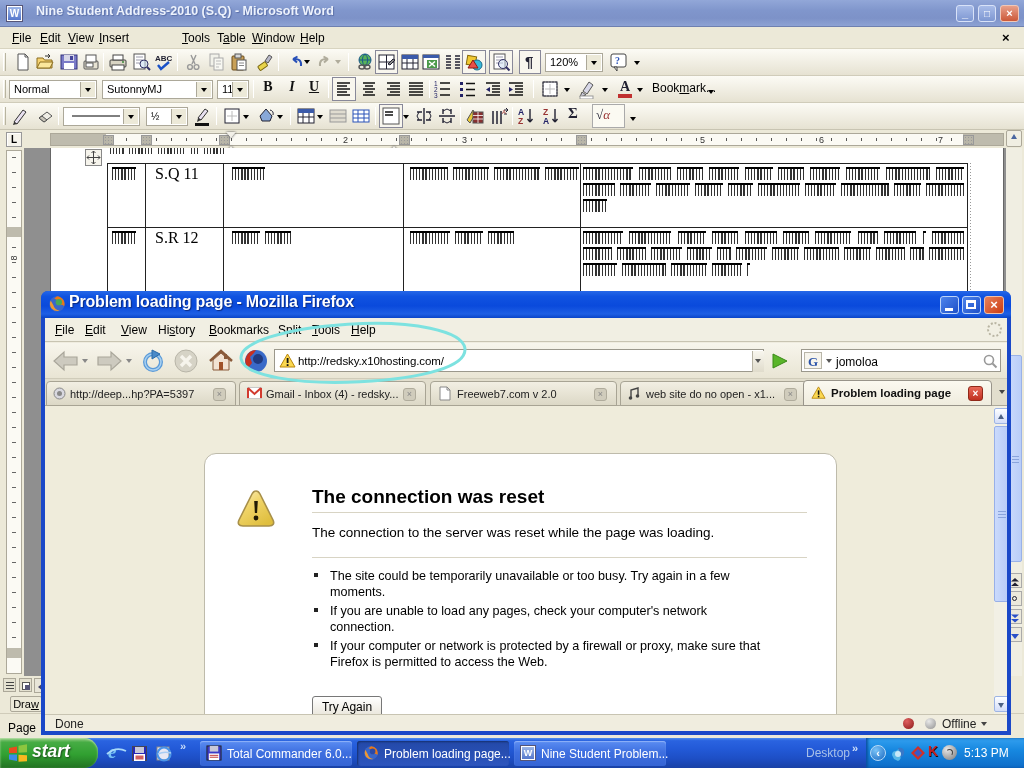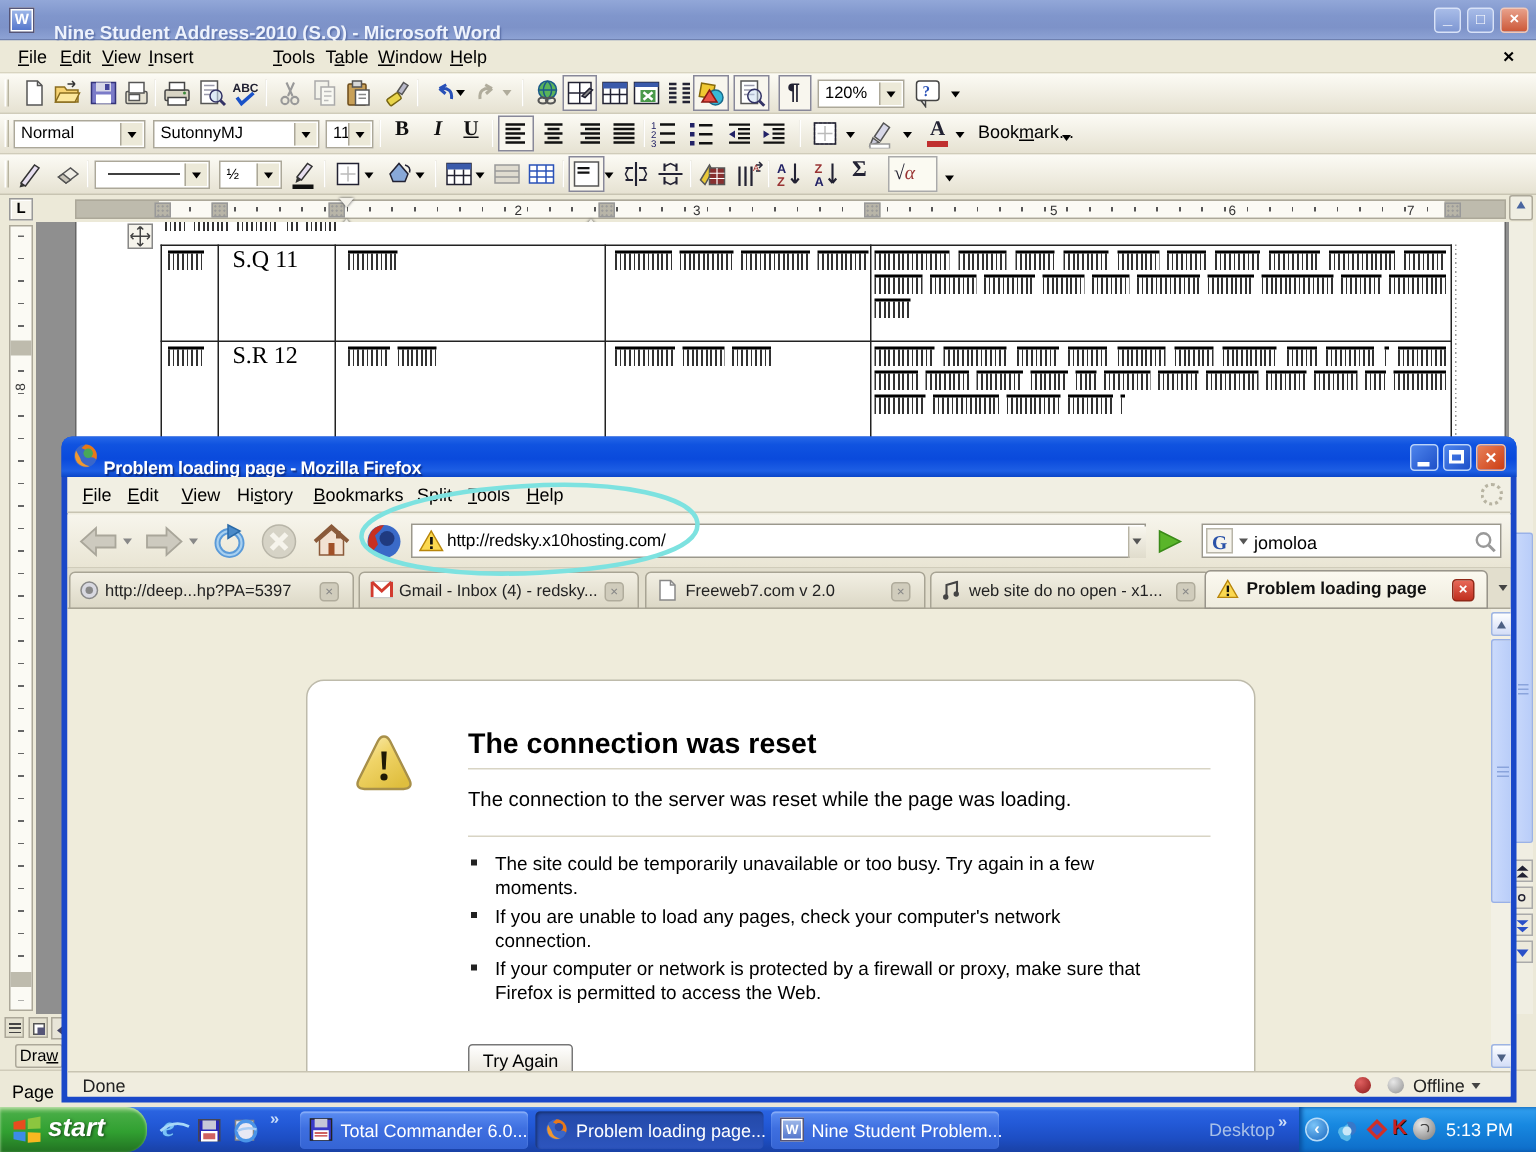--- a/index.html
+++ b/index.html
@@ -14,21 +14,21 @@
 .bn+.bn{margin-left:5px;}
 </style></head>
 <body>
 
 <div class="abs" id="word" style="left:0;top:0;width:1024px;height:768px;">
 
  <div class="abs" style="left:0;top:0;width:1024px;height:27px;background:linear-gradient(180deg,#92A7D8 0%,#8096CC 40%,#7D92C8 70%,#8DA2D4 100%);border-bottom:1px solid #6E80B0;">
   <div class="abs" style="left:6px;top:5px;width:17px;height:17px;background:#fff;border:1px solid #557;">
     <div class="abs" style="left:1px;top:1px;width:13px;height:13px;background:linear-gradient(180deg,#9CB6E8,#5577CC);color:#fff;font-size:10px;font-weight:bold;text-align:center;line-height:13px;">W</div>
   </div>
-  <div class="abs" style="left:36px;top:15px;font-size:12.5px;font-weight:bold;color:#EDF2FC;text-shadow:1px 1px 1px #5A6FA8;">Nine Student Address-2010 (S.Q) - Microsoft Word</div>
+  <div class="abs" style="left:36px;top:4px;font-size:12.5px;font-weight:bold;color:#EDF2FC;text-shadow:1px 1px 1px #5A6FA8;">Nine Student Address-2010 (S.Q) - Microsoft Word</div>
   <div class="abs" style="left:956px;top:5px;width:18px;height:17px;border-radius:3px;background:linear-gradient(180deg,#A8BCE8,#7E97D2);border:1px solid #D8E2F8;color:#fff;font-size:11px;font-weight:bold;text-align:center;line-height:14px;">_</div>
   <div class="abs" style="left:978px;top:5px;width:18px;height:17px;border-radius:3px;background:linear-gradient(180deg,#A8BCE8,#7E97D2);border:1px solid #D8E2F8;color:#fff;font-size:10px;text-align:center;line-height:15px;">□</div>
   <div class="abs" style="left:1000px;top:5px;width:19px;height:17px;border-radius:3px;background:linear-gradient(180deg,#E8A08A,#CC5838);border:1px solid #F0C8B8;color:#fff;font-size:11px;font-weight:bold;text-align:center;line-height:15px;">×</div>
  </div>
 
  <div class="abs" style="left:0;top:27px;width:1024px;height:22px;background:#ECE9D8;border-bottom:1px solid #D8D4C0;font-size:12px;color:#000;">
   <span class="abs" style="left:12px;top:4px;"><u>F</u>ile</span>
   <span class="abs" style="left:40px;top:4px;"><u>E</u>dit</span>
   <span class="abs" style="left:68px;top:4px;"><u>V</u>iew</span>
   <span class="abs" style="left:99px;top:4px;"><u>I</u>nsert</span>
@@ -492,21 +492,21 @@
 
 <div class="abs" id="fx" style="left:41px;top:291px;width:970px;height:444px;background:#1A48C8;border-radius:7px 7px 0 0;">
 
  <div class="abs" style="left:0;top:0;width:970px;height:27px;border-radius:7px 7px 0 0;background:linear-gradient(180deg,#2668E8 0%,#1053E0 20%,#0A4ADC 55%,#1E5FE4 85%,#0A45C8 100%);">
    <svg class="abs" id="fxicon" style="left:7px;top:4px;" width="18" height="18" viewBox="0 0 20 20">
         <circle cx="10" cy="10" r="8.5" fill="#3A66C8"></circle>
         <path d="M10 1.5 a8.5 8.5 0 0 1 8 11 q-2-2-4-1.5 l-3-5 -4-2 z" fill="#E87818"></path>
         <path d="M3 6 q-2 5 1 9 q4 4 9 2.5 q-6-1-7-6 z" fill="#F09830"></path>
         <circle cx="12" cy="8" r="3.5" fill="#48A858"></circle>
       </svg>
-   <div class="abs" style="left:28px;top:2px;font-size:12px;letter-spacing:-0.2px;font-weight:bold;color:#fff;text-shadow:1px 1px 1px #0A2A80;margin-top:12px;">Problem loading page - Mozilla Firefox</div>
+   <div class="abs" style="left:28px;top:2px;font-size:16px;letter-spacing:-0.2px;font-weight:bold;color:#fff;text-shadow:1px 1px 1px #0A2A80;">Problem loading page - Mozilla Firefox</div>
    <div class="abs" style="left:899px;top:5px;width:19px;height:18px;border-radius:3px;background:linear-gradient(135deg,#4D84EC,#1E50C8);border:1px solid #BCD4F8;">
         <div class="abs" style="left:4px;top:11px;width:8px;height:3px;background:#fff;"></div>
       </div>
    <div class="abs" style="left:921px;top:5px;width:19px;height:18px;border-radius:3px;background:linear-gradient(135deg,#4D84EC,#1E50C8);border:1px solid #BCD4F8;">
         <div class="abs" style="left:3px;top:3px;width:10px;height:9px;border:2px solid #fff;border-top-width:3px;"></div>
       </div>
    <div class="abs" style="left:943px;top:5px;width:20px;height:18px;border-radius:3px;background:linear-gradient(135deg,#E8825A,#CC3C12);border:1px solid #F0C0A8;color:#fff;font-weight:bold;font-size:13px;text-align:center;line-height:16px;">×</div>
  </div>
 
  <div class="abs" style="left:4px;top:27px;width:962px;height:413px;background:#EFECDF;">

